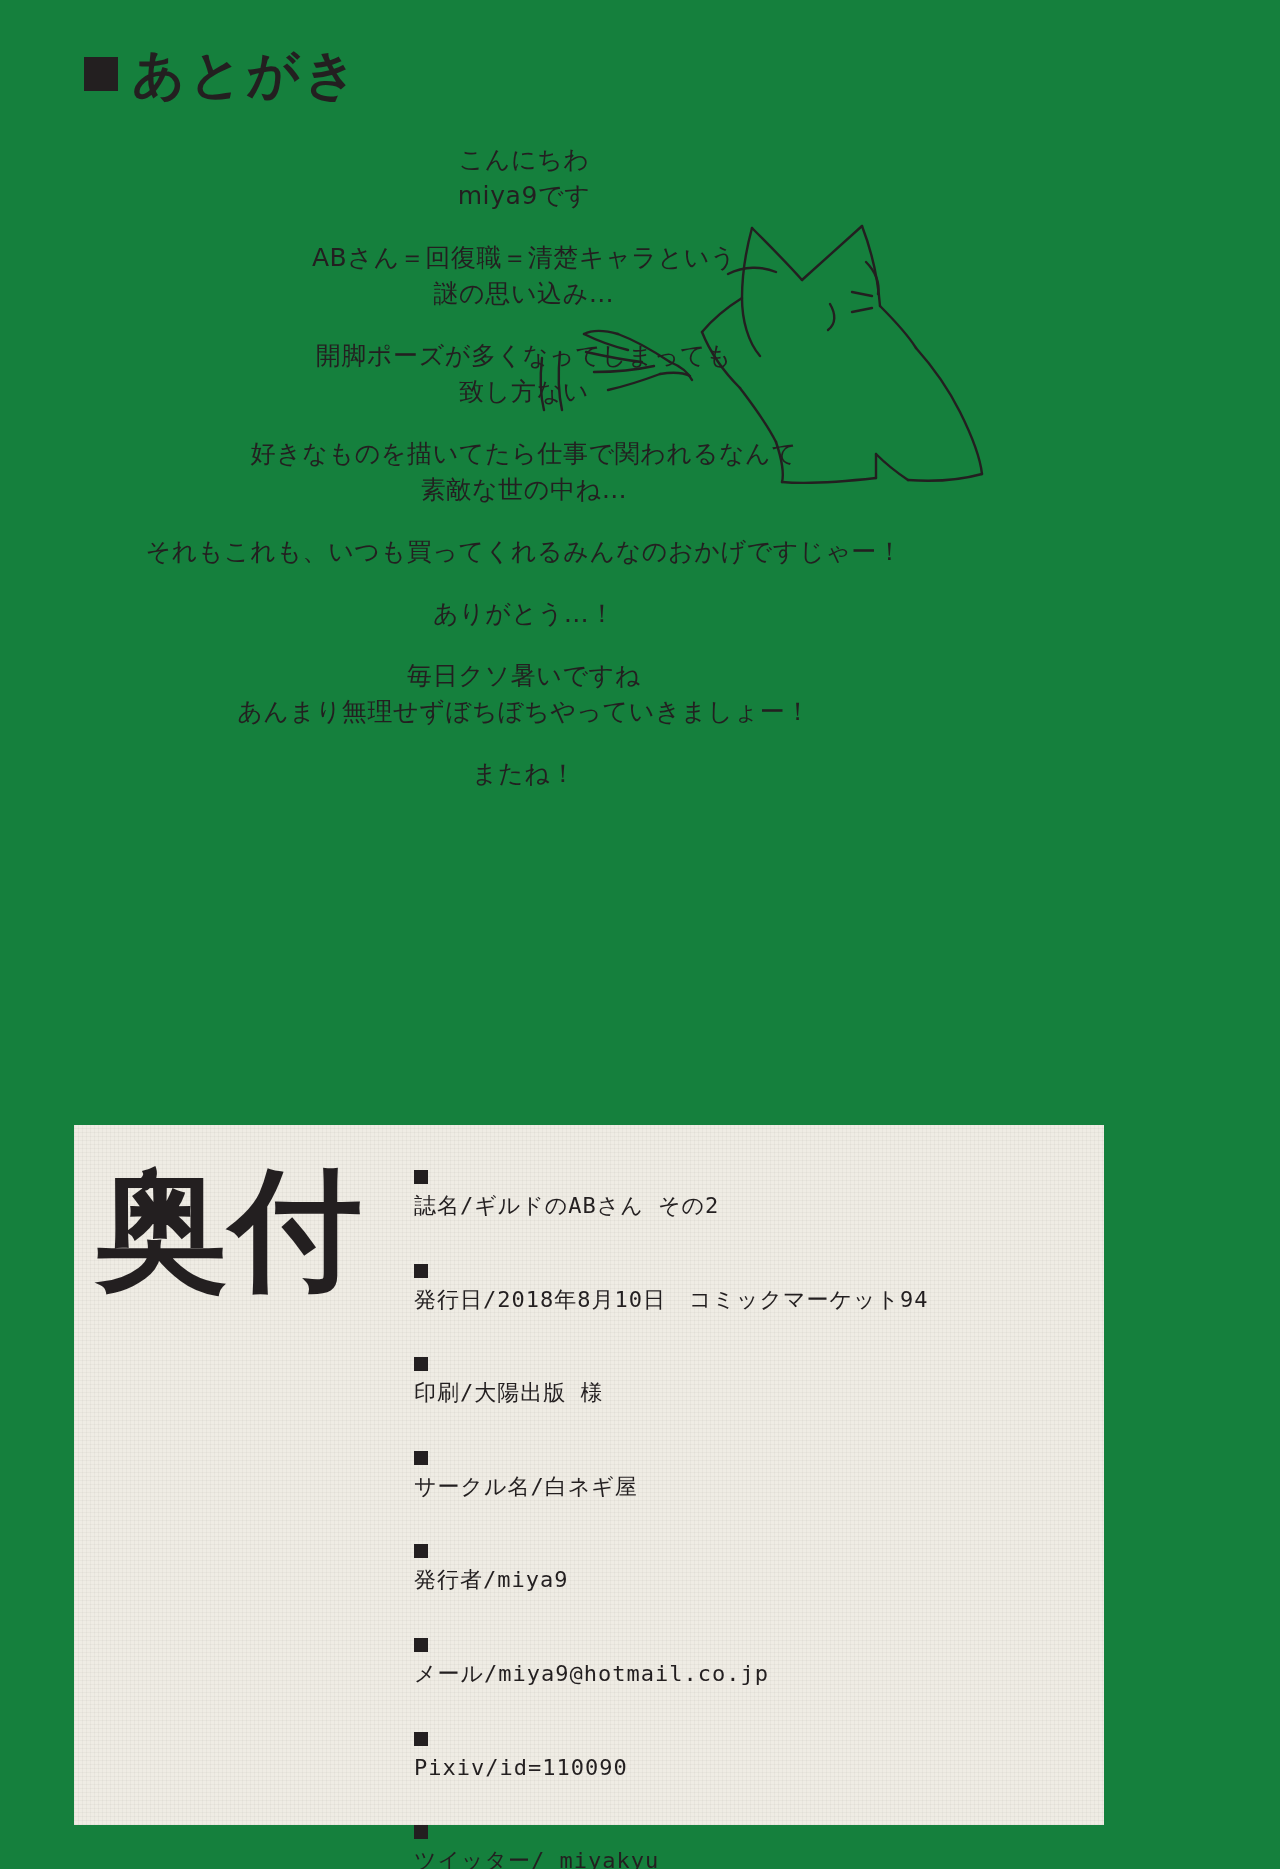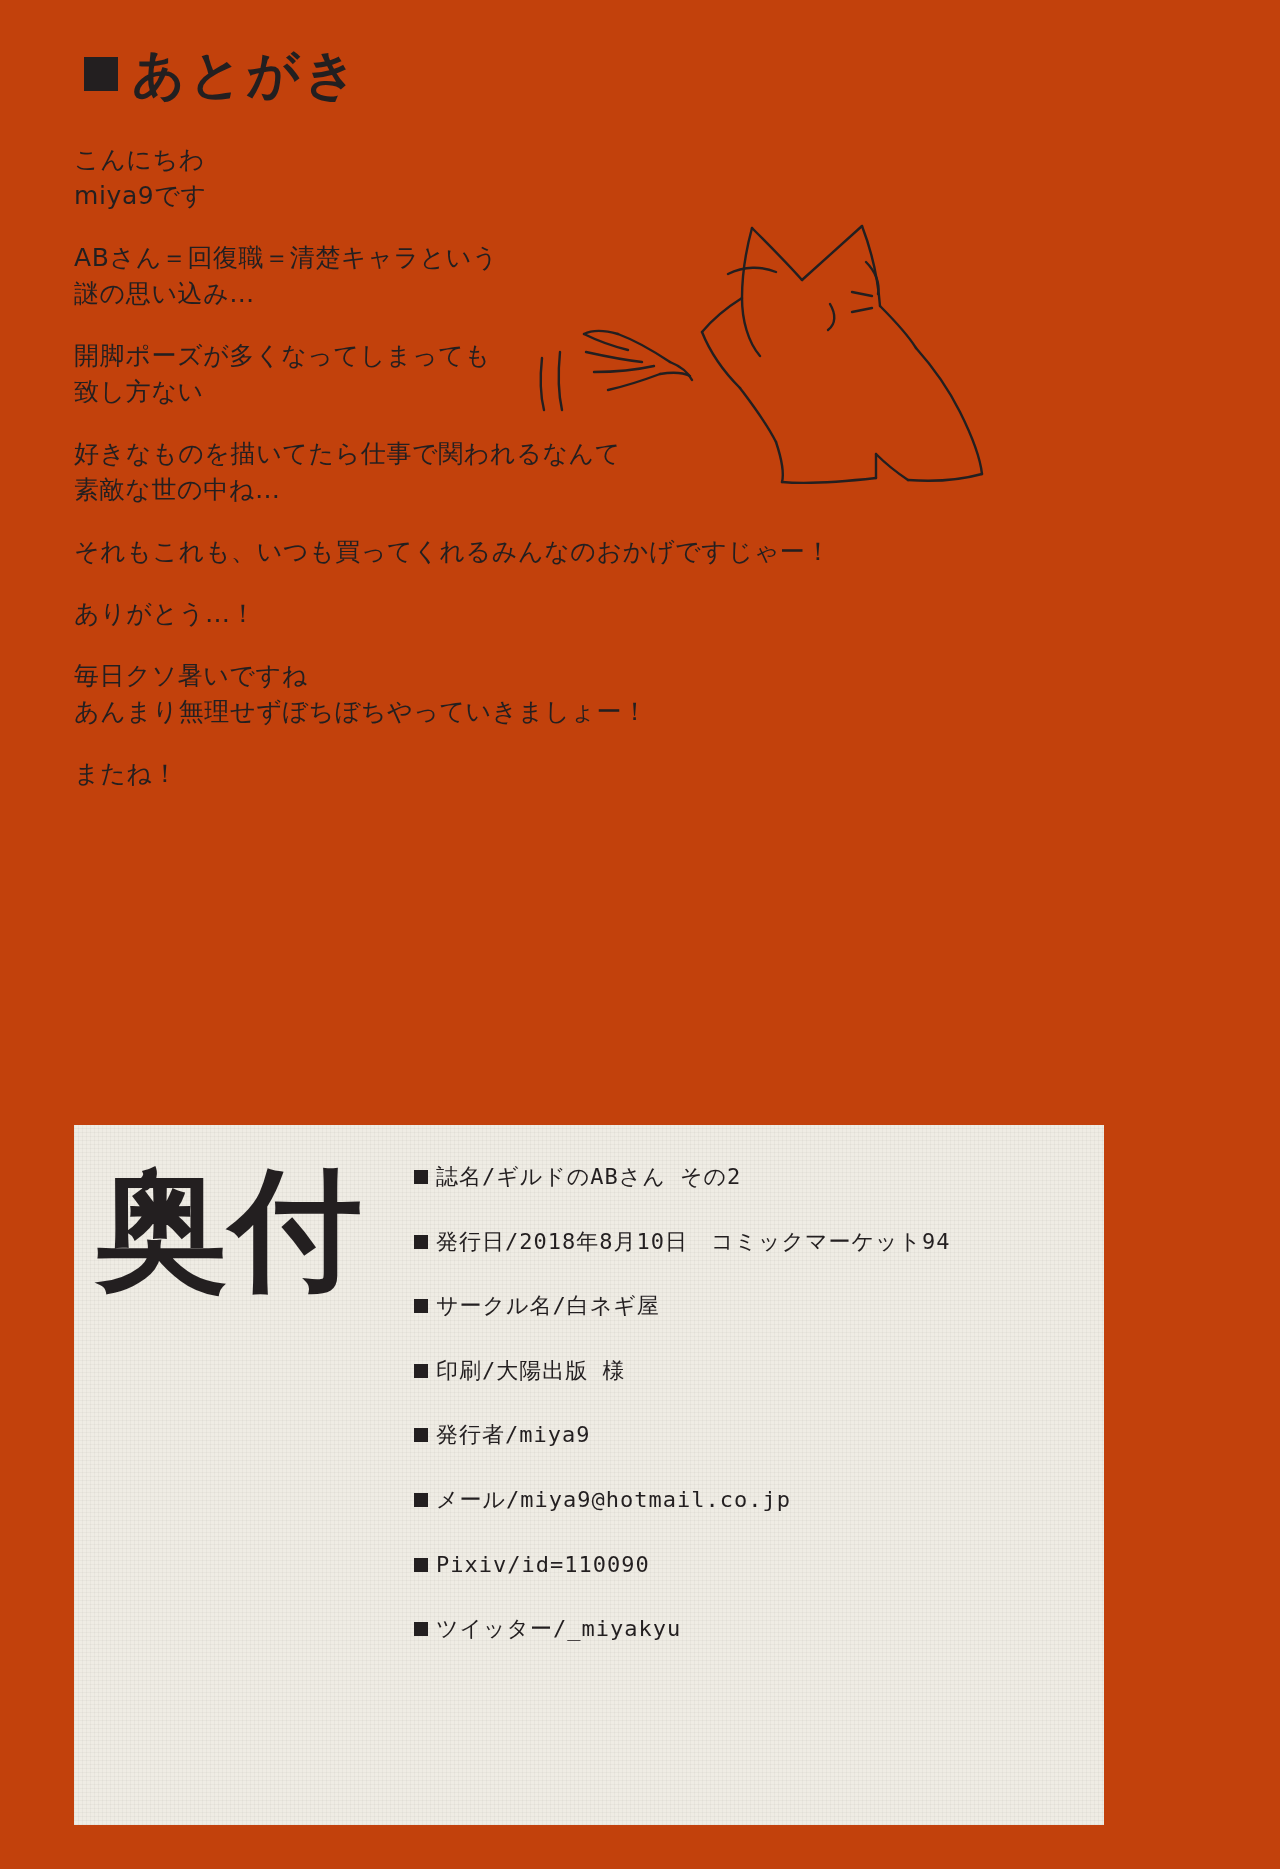--- a/index.html
+++ b/index.html
@@ -12,21 +12,22 @@
     height: 1869px;
     position: relative;
     font-family: "DejaVu Sans", sans-serif;
     color: #231f20;
     overflow: hidden;
   }
 
   .page {
     position: absolute;
     inset: 0;
-    background: #c2410c;
+    background: #15803d;
+    text-align: center;
   }
 
   
   .heading {
     position: absolute;
     left: 84px;
     top: 48px;
     display: flex;
     align-items: center;
     gap: 14px;
@@ -99,20 +100,21 @@
     width: 660px;
   }
   .cl-row {
     display: flex;
     align-items: flex-start;
     gap: 8px;
     margin-bottom: 36px;
     font-size: 22px;
     letter-spacing: 1px;
     font-family: "DejaVu Sans Mono", monospace;
+    flex-direction: column;
   }
   .cl-row .bullet {
     width: 14px;
     height: 14px;
     background: #231f20;
     flex: 0 0 auto;
     margin-top: 7px;
   }
   .cl-row .cl-txt { line-height: 1.3; }
 </style>
@@ -188,28 +190,28 @@
       <div class="cl-row">
         <span class="bullet"></span>
         <span class="cl-txt">誌名/ギルドのABさん その2</span>
       </div>
       <div class="cl-row">
         <span class="bullet"></span>
         <span class="cl-txt">発行日/2018年8月10日　コミックマーケット94</span>
       </div>
       <div class="cl-row">
         <span class="bullet"></span>
+        <span class="cl-txt">印刷/大陽出版 様</span>
+      </div>
+      <div class="cl-row">
+        <span class="bullet"></span>
         <span class="cl-txt">サークル名/白ネギ屋</span>
       </div>
       <div class="cl-row">
         <span class="bullet"></span>
-        <span class="cl-txt">印刷/大陽出版 様</span>
-      </div>
-      <div class="cl-row">
-        <span class="bullet"></span>
         <span class="cl-txt">発行者/miya9</span>
       </div>
       <div class="cl-row">
         <span class="bullet"></span>
         <span class="cl-txt">メール/miya9@hotmail.co.jp</span>
       </div>
       <div class="cl-row">
         <span class="bullet"></span>
         <span class="cl-txt">Pixiv/id=110090</span>
       </div>

